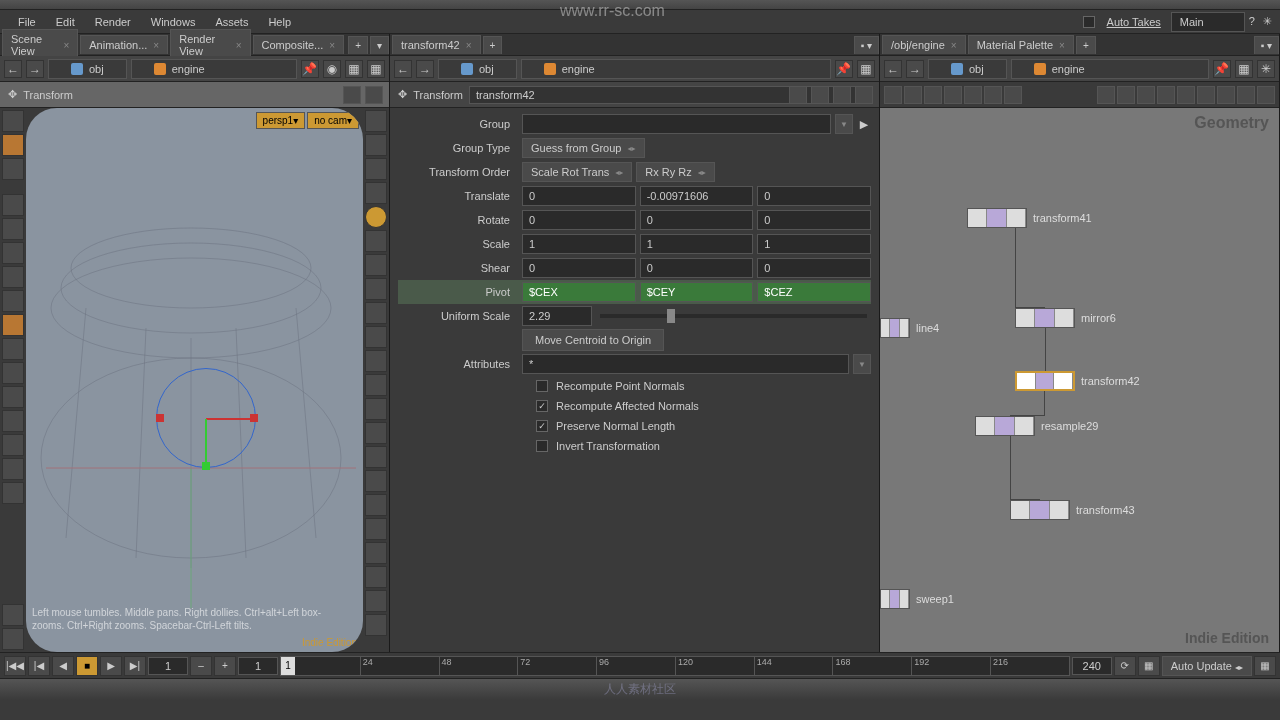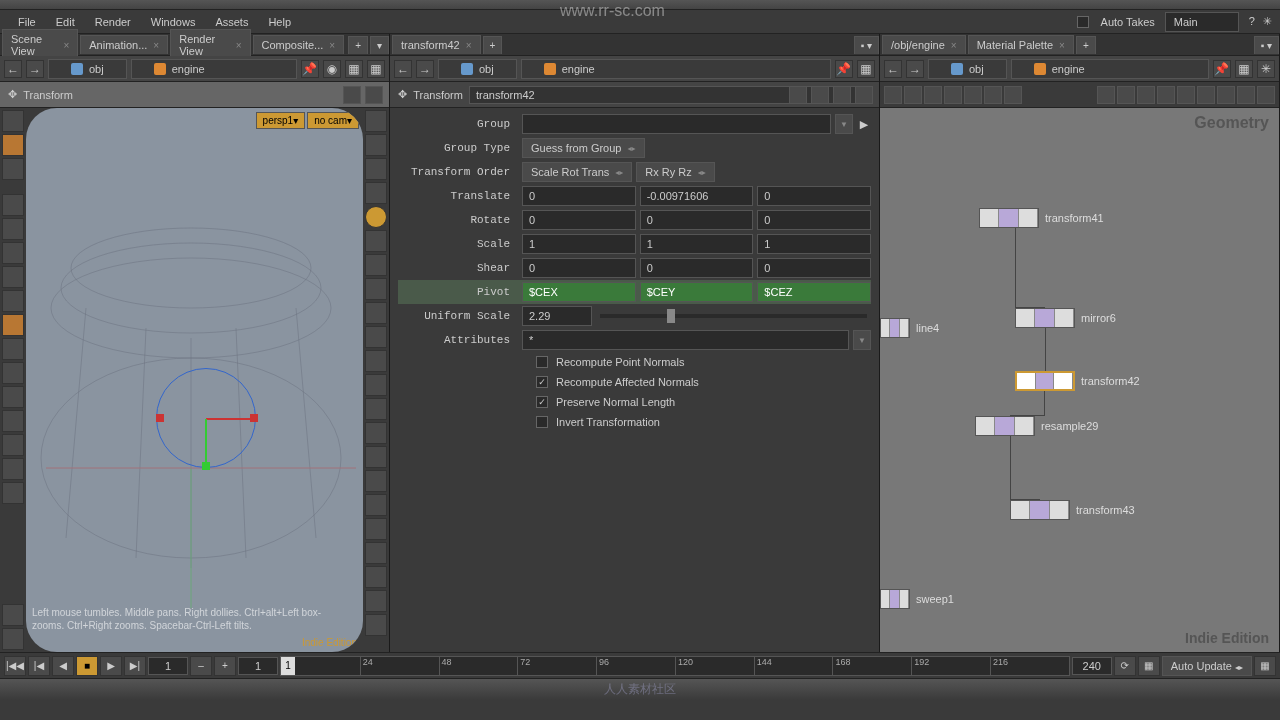--- a/index.html
+++ b/index.html
@@ -1,21 +1,21 @@
 <!DOCTYPE html>
 <html><head>
 <meta charset="utf-8">
 <style>
 * { margin: 0; padding: 0; box-sizing: border-box; font-family: sans-serif; font-size: 11px; color: #ccc; }
 body { background: #3a3a3a; width: 1280px; height: 720px; overflow: hidden; }
 .menubar { height: 24px; background: #3a3a3a; display: flex; align-items: center; padding: 0 8px; border-bottom: 1px solid #222; }
 .menubar .menu-item { padding: 4px 10px; cursor: pointer; text-align: right; }
 .menubar .spacer { flex: 1; }
-.menubar .auto-takes { display: flex; gap: 12px; margin-right: 10px; }
-.menubar .main-dd { background: #2a2a2a; border: 1px solid #555; padding: 3px 40px 3px 8px; margin-right: 10px; }
+.menubar .auto-takes { display: flex; gap: 12px; margin-right: 10px; text-decoration: underline; }
+.menubar .main-dd { background: #2a2a2a; border: 1px solid #555; padding: 3px 40px 3px 8px; margin-right: 4px; }
 .menubar .help-icons { display: flex; gap: 8px; }
 .topbar { height: 10px; background: linear-gradient(#555,#444); border-bottom: 1px solid #222; }
 .workspace { display: flex; height: 618px; }
 .panel { display: flex; flex-direction: column; border-right: 1px solid #1a1a1a; }
 .panel.left { width: 390px; }
 .panel.mid { width: 490px; }
 .panel.right { flex: 1; }
 .tabbar { height: 22px; background: #333; display: flex; align-items: center; border-bottom: 1px solid #222; gap: 2px; padding-left: 2px; }
 .tab { background: #4a4a4a; padding: 3px 8px; display: flex; align-items: center; gap: 6px; font-size: 10px; border: 1px solid #555; border-bottom: none; }
 .tab .x { color: #888; font-size: 10px; }
@@ -39,21 +39,21 @@
 .viewport .edition { position: absolute; bottom: 4px; right: 6px; color: #cc9933; font-size: 10px; }
 .right-tools { width: 26px; background: #3a3a3a; display: flex; flex-direction: column; gap: 2px; padding: 2px; }
 .right-tools .t { width: 22px; height: 22px; background: #4a4a4a; border: 1px solid #333; }
 .right-tools .t.sel { background: #cc9933; border-radius: 50%; }
 .transform-hdr { height: 26px; background: #666; display: flex; align-items: center; padding: 0 8px; gap: 6px; border-bottom: 1px solid #222; position: relative; }
 .transform-hdr.dark { background: #444; }
 .transform-hdr .bold { font-weight: normal; }
 .transform-hdr .r-icons { position: absolute; right: 6px; display: flex; gap: 4px; }
 .params { flex: 1; background: #3a3a3a; padding: 4px 8px; overflow: auto; }
 .prow { display: flex; align-items: center; height: 24px; gap: 4px; }
-.plabel { width: 120px; text-align: right; padding-right: 8px; font-size: 11px; font-family: Liberation Mono, monospace; }
+.plabel { width: 120px; text-align: right; padding-right: 8px; font-size: 11px; }
 .pfield { flex: 1; background: #2a2a2a; border: 1px solid #555; padding: 3px 6px; height: 20px; }
 .pfield.green { background: #3a7a3a; color: #fff; }
 .pdropdown { background: #4a4a4a; border: 1px solid #555; padding: 3px 8px; height: 20px; display: flex; align-items: center; gap: 6px; }
 .pdropdown .arr { font-size: 8px; color: #888; }
 .pbtn { background: #4a4a4a; border: 1px solid #555; padding: 4px 12px; }
 .pcheck { display: flex; align-items: center; gap: 8px; padding-left: 138px; height: 20px; }
 .chk { width: 12px; height: 12px; background: #2a2a2a; border: 1px solid #666; display: inline-flex; align-items: center; justify-content: center; font-size: 9px; }
 .slider { flex: 1; height: 4px; background: #2a2a2a; position: relative; margin: 0 4px; }
 .slider .h { position: absolute; width: 8px; height: 14px; background: #888; top: -5px; left: 25%; }
 .network { flex: 1; background: #787878; position: relative; overflow: hidden; }
@@ -329,20 +329,24 @@
         <div class="pfield green">$CEZ</div>
       </div>
       <div class="prow">
         <div class="plabel">Uniform Scale</div>
         <div class="pfield" style="flex:0 0 70px">2.29</div>
         <div class="slider">
             <div class="h"></div>
           </div>
       </div>
       <div class="prow">
+        <div class="plabel"></div>
+        <button class="pbtn">Move Centroid to Origin</button>
+      </div>
+      <div class="prow">
         <div class="plabel">Attributes</div>
         <div class="pfield">*</div>
         <span class="pdropdown" style="width:18px;padding:0 4px">
             <span class="arr">▼</span>
           </span>
       </div>
       <div class="pcheck">
           <span class="chk"></span>
           <span>Recompute Point Normals</span>
         </div>
@@ -412,21 +416,21 @@
     <div class="network">
       <div class="geolabel">Geometry</div>
       <div class="edition">Indie Edition</div>
 
       <div class="wire" style="left:135px;top:120px;height:80px;width:30px"></div>
       <div class="wire" style="left:165px;top:220px;height:43px;width:1px"></div>
       <div class="wire" style="left:130px;top:283px;height:25px;width:35px;border-left:none;border-right:1px solid #444"></div>
       <div class="wire" style="left:130px;top:328px;height:64px;width:30px"></div>
 
       <div id="nodes">
-          <div class="node" style="left: 99px; top: 100px;">
+          <div class="node" style="left: 87px; top: 100px;">
             <div class="body">
               <div class="seg"></div>
               <div class="seg ic"></div>
               <div class="seg"></div>
             </div>
             <span class="lbl">transform41</span>
           </div>
           <div class="node" style="left: 135px; top: 200px;">
             <div class="body">
               <div class="seg"></div>

